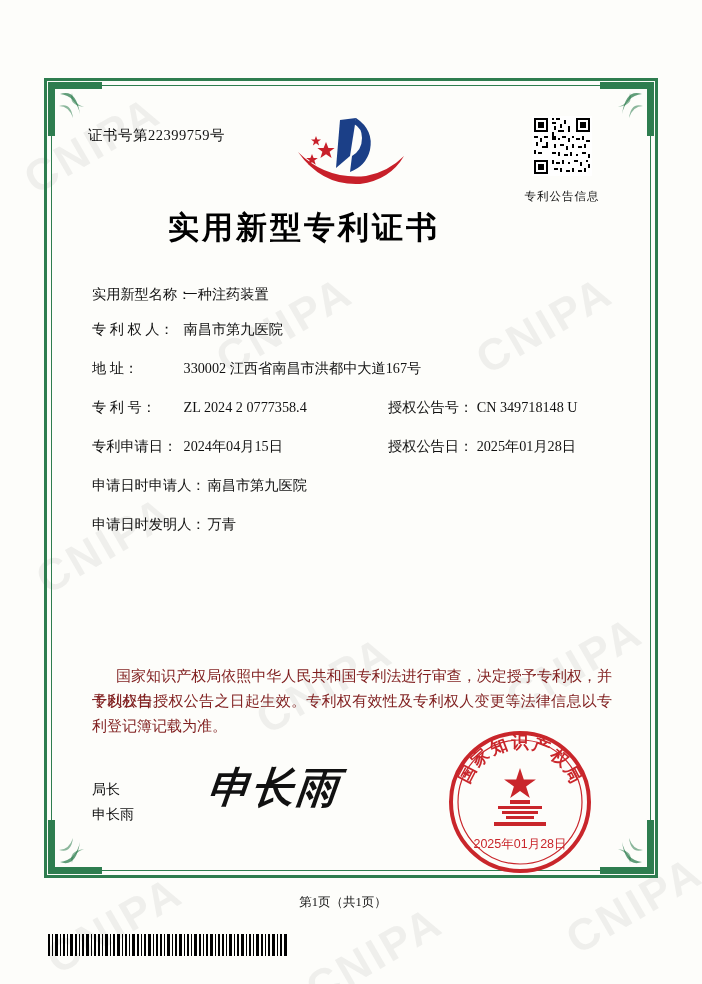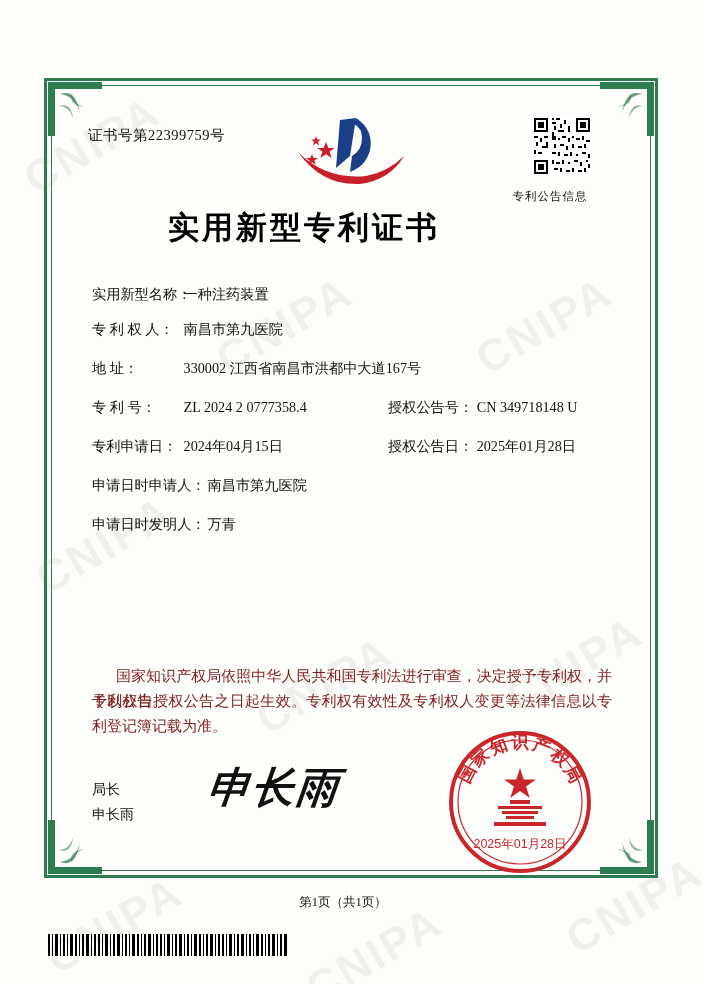--- a/index.html
+++ b/index.html
@@ -93,21 +93,21 @@
   }
   .qr-box {
     position: absolute;
     left: 532px;
     top: 116px;
     width: 60px;
     height: 60px;
   }
   .qr-caption {
     position: absolute;
-    left: 500px;
+    left: 512px;
     top: 189px;
     width: 100px;
     text-align: center;
     font-size: 11.5px;
     color: #111;
     letter-spacing: 1px;
   }
   .title {
     position: absolute;
     left: 0;

